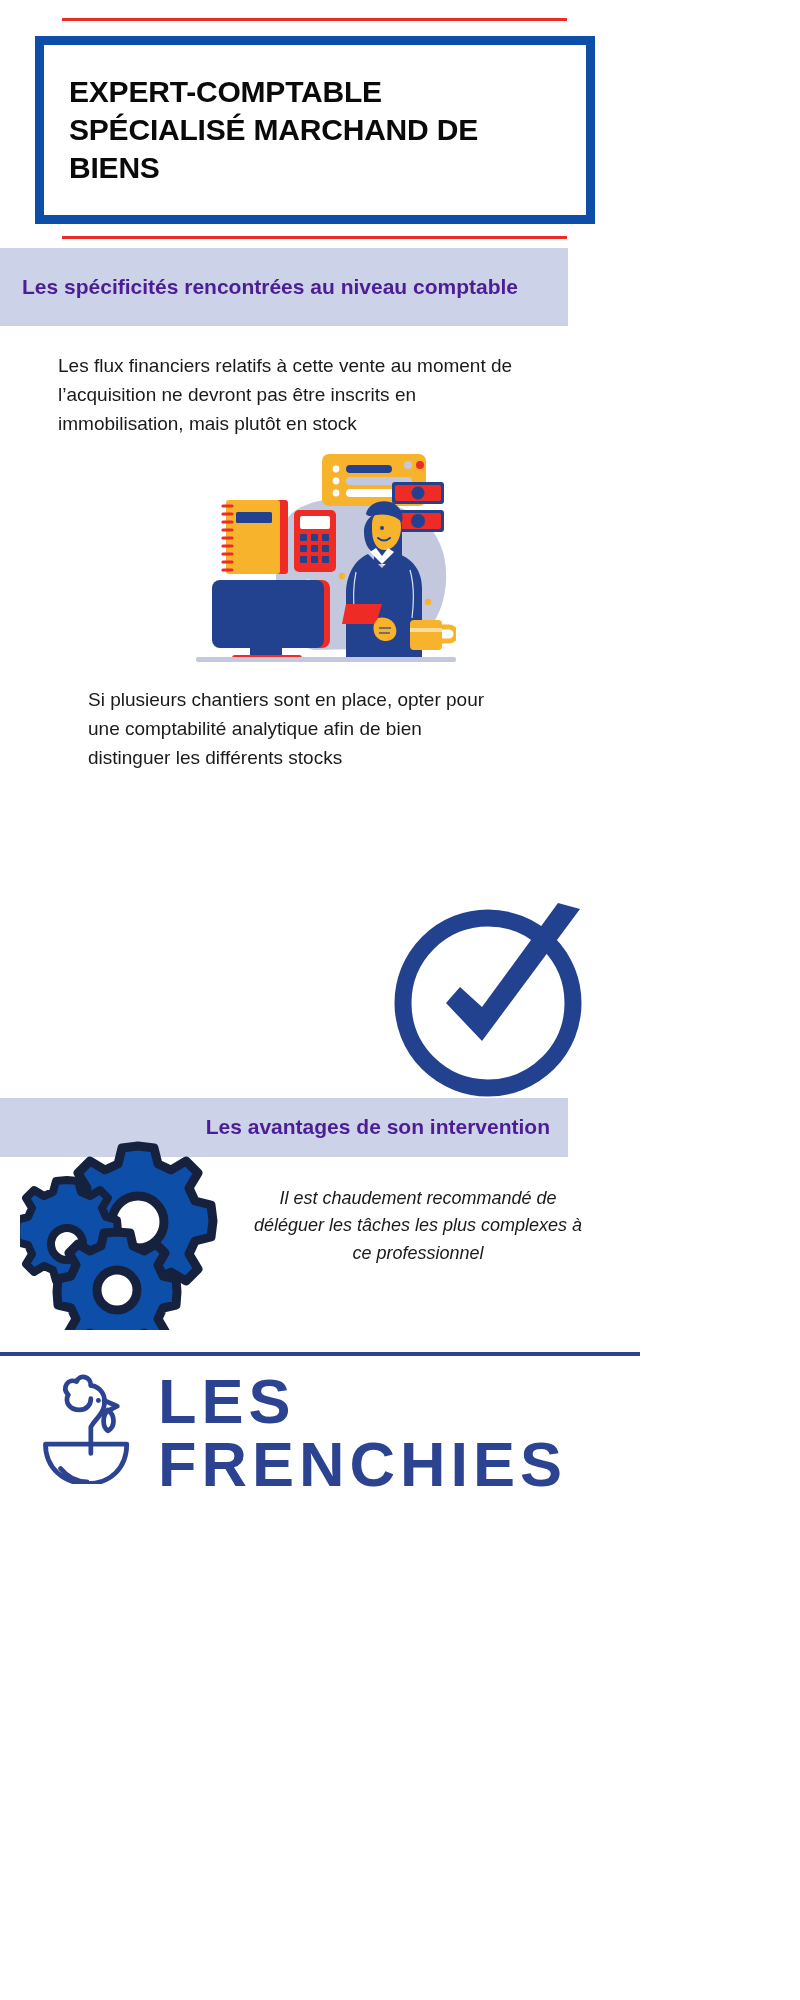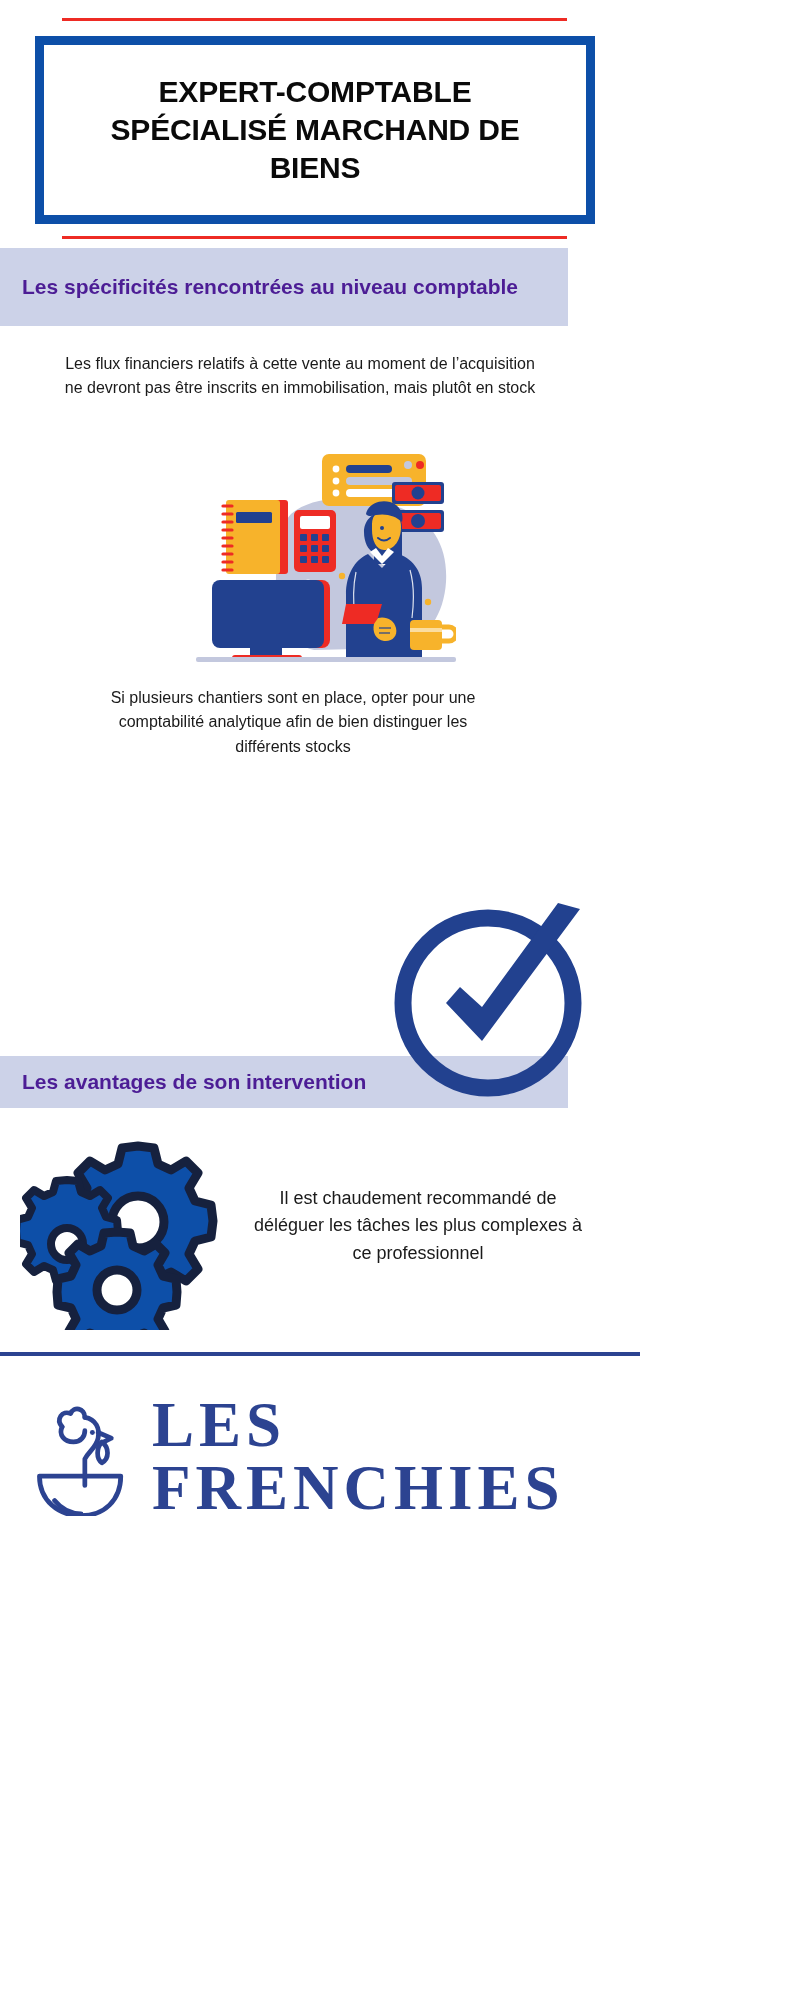--- a/index.html
+++ b/index.html
@@ -25,62 +25,61 @@
   .title-frame{
     position:absolute;left:35px;top:36px;width:560px;height:188px;
     border:9px solid #0d4fa8;background:#ffffff;box-sizing:border-box;
   }
   .title-inner{
     position:absolute;left:8px;top:8px;right:8px;bottom:8px;
     border:3px solid #ffffff;box-sizing:border-box;
     display:flex;align-items:center;justify-content:center;
   }
   .title-text{
-    font-size:30px;font-weight:bold;color:#0a0a0a;text-align:center;
+    font-size:30px;font-weight:bold;color:#0a0a0a;
     line-height:1.26;letter-spacing:-0.2px;padding:0 14px;
   }
 
   
   .band{
     position:absolute;left:0;width:568px;background:#ccd2e8;
     display:flex;align-items:center;
   }
   .band-text{
     color:#4c1d95;font-weight:bold;font-size:21px;line-height:1.35;
     padding-left:22px;padding-right:18px;
   }
   #band-1{top:248px;height:78px;}
-  #band-2{top:1056px;height:52px;}
+  #band-2{top:1098px;height:59px;justify-content:flex-end;}
 
   
   .para{
-    position:absolute;color:#1a1a1a;font-size:16px;line-height:1.52;
-    text-align:center;
+    position:absolute;color:#1a1a1a;font-size:19px;line-height:1.52;
   }
   #para-flux{left:58px;top:352px;width:484px;}
   #para-chantiers{left:88px;top:686px;width:410px;}
   #para-conformite{left:10px;top:955px;width:378px;text-align:center;font-size:18px;}
-  #para-deleguer{left:243px;top:1185px;width:350px;text-align:center;font-size:18px;}
+  #para-deleguer{left:243px;top:1185px;width:350px;text-align:center;font-size:18px;font-style:italic;}
 
   
   .illus{position:absolute;left:196px;top:452px;width:260px;height:212px;}
 
   
   .check-wrap{position:absolute;left:390px;top:895px;width:205px;height:205px;}
 
   
   .gears-wrap{position:absolute;left:20px;top:1120px;width:230px;height:210px;}
 
   
   #footer-rule{
     position:absolute;left:0;top:1352px;width:640px;height:4px;background:#2c4391;
   }
   .footer{
-    position:absolute;left:2px;top:1370px;width:640px;height:150px;
-    display:flex;align-items:flex-end;font-family:Liberation Serif, serif;
+    position:absolute;left:8px;top:1370px;width:640px;height:150px;
+    display:flex;align-items:flex-start;
   }
   .footer-logo{margin-left:28px;}
   .footer-name{
     color:#2c4391;font-size:63px;font-weight:bold;letter-spacing:5px;
     margin-left:18px;line-height:1;
   }
 </style>
 </head>
 <body>
 

